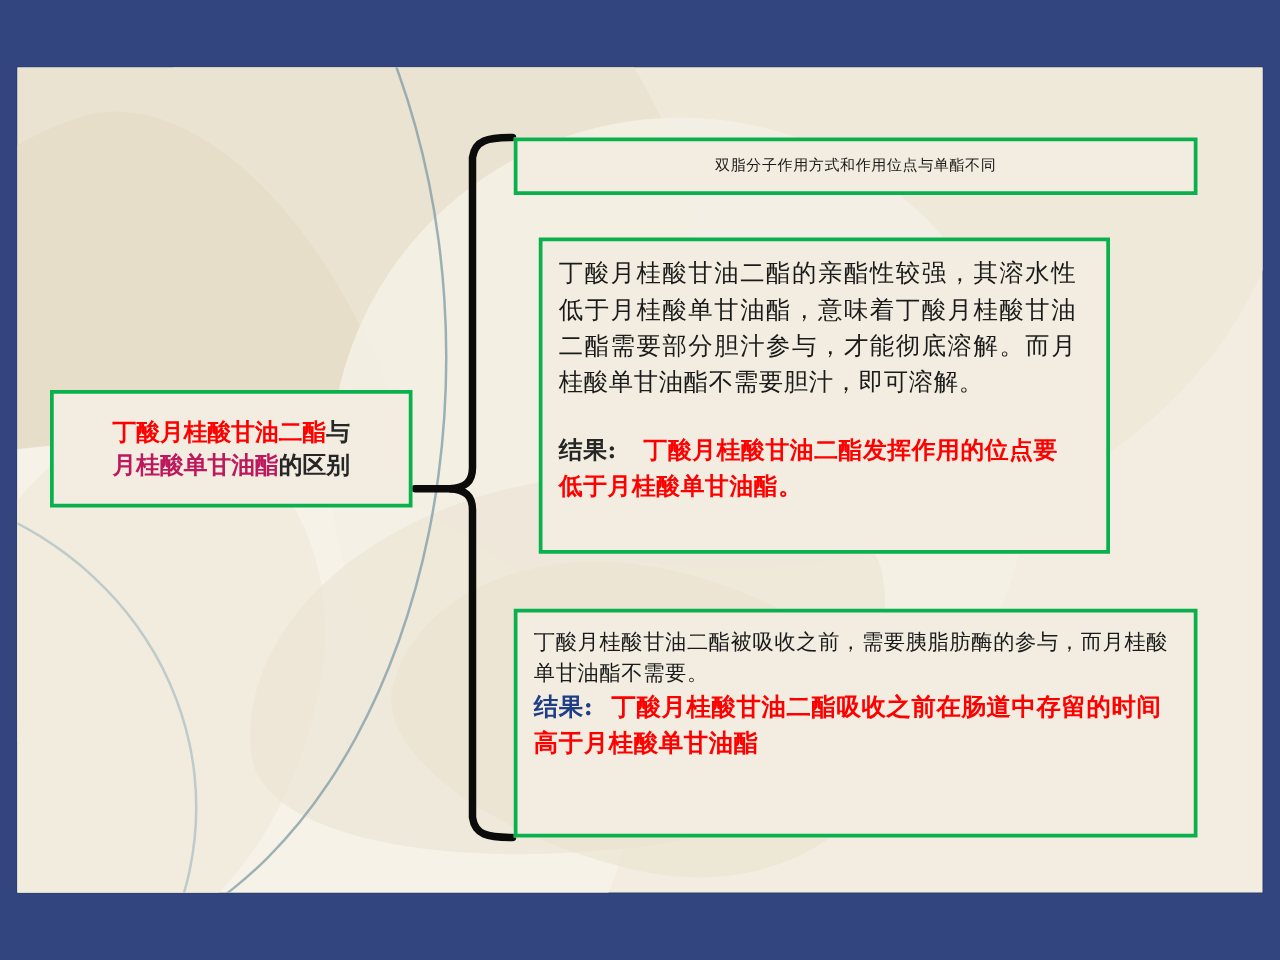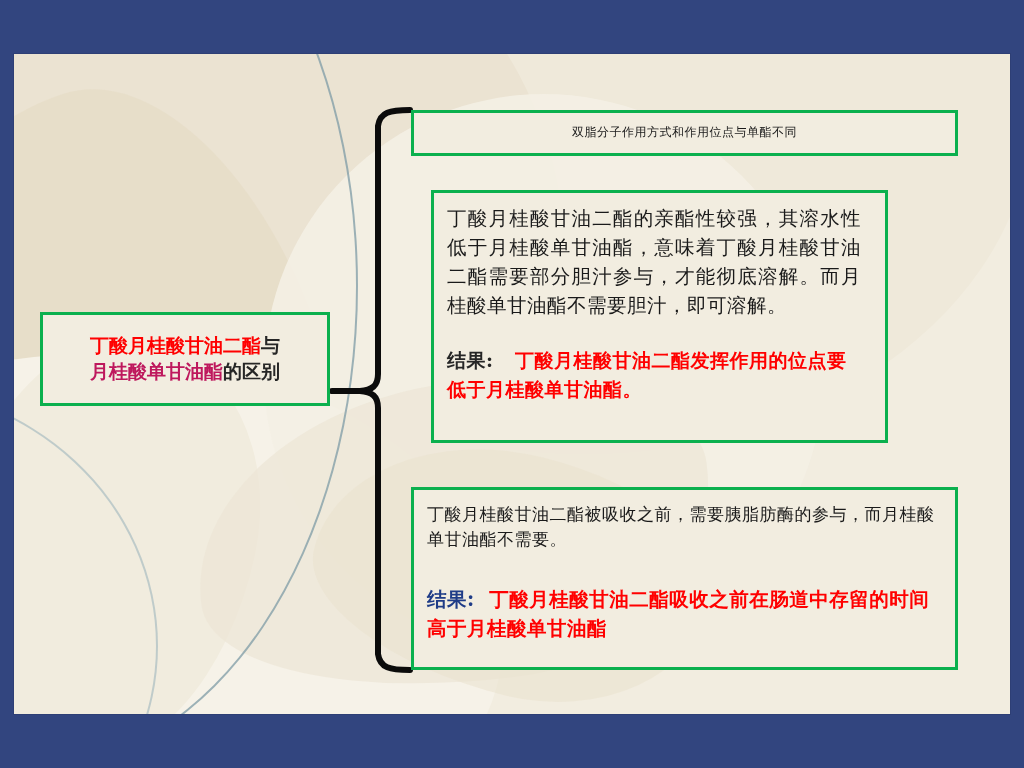--- a/index.html
+++ b/index.html
@@ -184,21 +184,20 @@
 
   #node-3 {
     left: 397px;
     top: 433px;
     width: 547px;
     height: 183px;
     padding: 12px 12px 10px 13px;
   }
   #node-3 .para { font-size: 17px; }
   #node-3 .result {
-    margin-top: 34px;
     font-size: 19.5px;
     font-weight: 700;
   }
 
   .result .label-black { color: #262626; font-weight: 700; }
   .result .label-navy  { color: #1F3C87; font-weight: 700; }
   .result .body-red    { color: #FF0000; font-weight: 700; }
 
   
   #brace-wrap {

